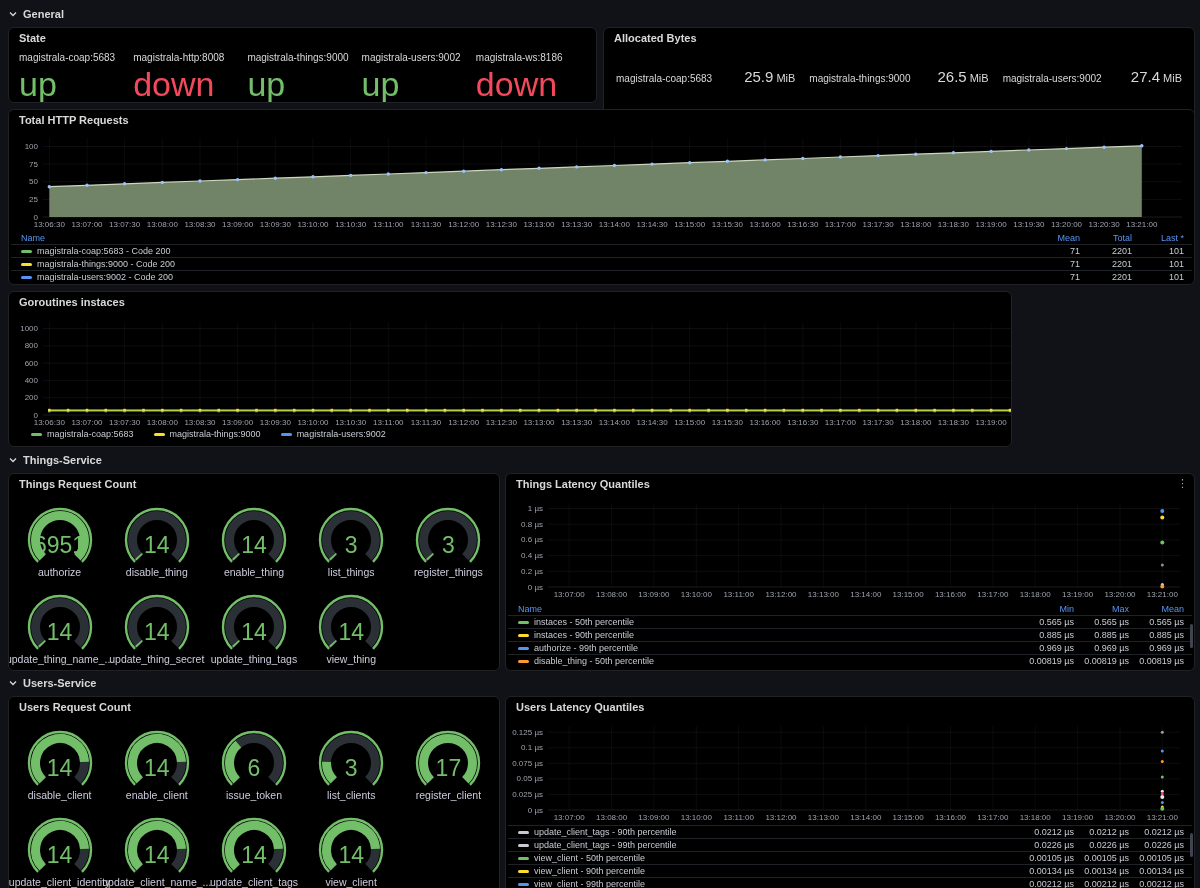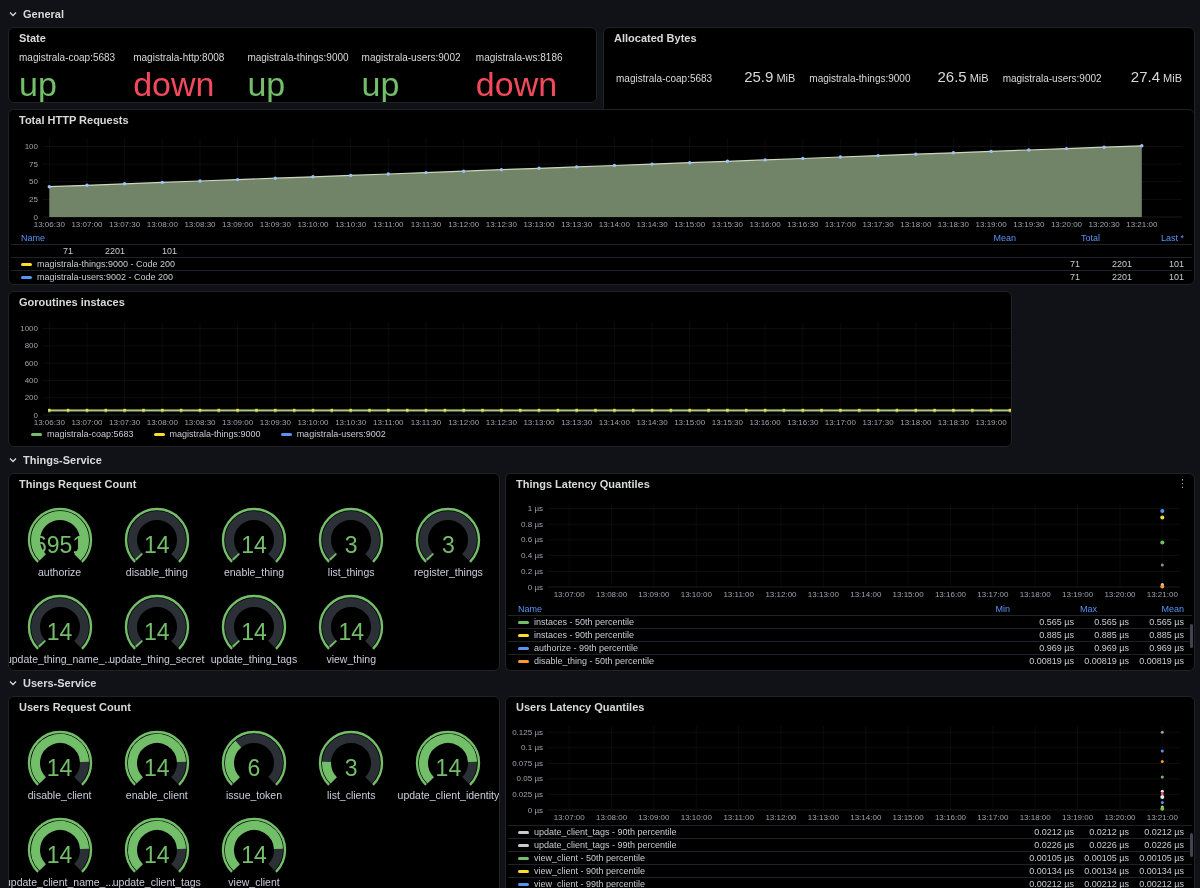--- a/index.html
+++ b/index.html
@@ -19,21 +19,21 @@
   .up{color:#73BF69}.down{color:#F2495C}
   
   .alloc-row{position:absolute;left:12px;right:12px;top:40px;display:flex;gap:14px;}
   .alloc-item{flex:1;display:flex;justify-content:space-between;align-items:baseline;min-width:0;}
   .alloc-label{font-size:10px;color:#D8D9DA;white-space:nowrap;}
   .alloc-value{font-size:15px;font-weight:500;color:#D8D9DA;white-space:nowrap;}
   .alloc-unit{font-size:11px;}
   
   .legend-table{position:absolute;left:2px;right:2px;font-size:9px;color:#C7CBD2;}
   .lt-row{display:flex;align-items:center;height:13px;border-top:1px solid #1F2226;padding:0 8px 0 10px;box-sizing:border-box;}
-  .lt-row.lt-header{border-top:1px solid transparent;color:#5794F2;gap:32px;}
+  .lt-row.lt-header{border-top:1px solid transparent;color:#5794F2;}
   .lt-name{flex:1;display:flex;align-items:center;gap:5px;min-width:0;white-space:nowrap;overflow:hidden;}
   .swatch{width:11px;height:3px;border-radius:2px;flex:none;}
   .lt-num{width:52px;text-align:right;flex:none;white-space:nowrap;}
   .goroutine-legend{position:absolute;left:22px;display:flex;gap:20px;font-size:9px;color:#C7CBD2;align-items:center;}
   .gl-item{display:flex;align-items:center;gap:5px;}
   
   .gauge-grid{position:absolute;left:2px;right:2px;top:22px;display:grid;grid-template-columns:repeat(5,1fr);grid-auto-rows:87px;}
   .gauge-cell{position:relative;display:flex;justify-content:center;}
   .gauge-cell svg{position:absolute;top:6px;}
   .gauge-value{position:absolute;top:36px;left:0;width:100%;text-align:center;font-size:23px;font-weight:500;color:#73BF69;}
@@ -206,20 +206,24 @@
     <div class="legend-table" style="top:121px" id="http-legend">
         <div class="lt-row lt-header">
           <div class="lt-name">
             <span>Name</span>
           </div>
           <div class="lt-num">Mean</div>
           <div class="lt-num">Total</div>
           <div class="lt-num">Last *</div>
         </div>
         <div class="lt-row">
+          <div class="lt-name">
+            <span class="swatch" style="background: rgb(115, 191, 105);"></span>
+            <span>magistrala-coap:5683 - Code 200</span>
+          </div>
           <div class="lt-num">71</div>
           <div class="lt-num">2201</div>
           <div class="lt-num">101</div>
         </div>
         <div class="lt-row">
           <div class="lt-name">
             <span class="swatch" style="background: rgb(250, 222, 42);"></span>
             <span>magistrala-things:9000 - Code 200</span>
           </div>
           <div class="lt-num">71</div>
@@ -752,20 +756,29 @@
             <path d="M 30.68 55.32 A 24.5 24.5 0 1 1 65.35 55.29" stroke="#2B2F36" stroke-width="9" fill="none"></path>
             <path d="M 30.68 55.32 A 24.5 24.5 0 0 1 23.53 36.87" stroke="#73BF69" stroke-width="9" fill="none"></path>
           </svg>
           <div class="gauge-value">3</div>
           <div class="gauge-label">list_clients</div>
         </div>
         <div class="gauge-cell">
           <svg width="96" height="66">
             <path d="M 26.08 59.92 A 31 31 0 1 1 69.96 59.88" stroke="#73BF69" stroke-width="2.4" fill="none"></path>
             <path d="M 30.68 55.32 A 24.5 24.5 0 1 1 65.35 55.29" stroke="#2B2F36" stroke-width="9" fill="none"></path>
+            <path d="M 30.68 55.32 A 24.5 24.5 0 1 1 65.36 55.29" stroke="#73BF69" stroke-width="9" fill="none"></path>
+          </svg>
+          <div class="gauge-value">17</div>
+          <div class="gauge-label">register_client</div>
+        </div>
+        <div class="gauge-cell">
+          <svg width="96" height="66">
+            <path d="M 26.08 59.92 A 31 31 0 1 1 69.96 59.88" stroke="#73BF69" stroke-width="2.4" fill="none"></path>
+            <path d="M 30.68 55.32 A 24.5 24.5 0 1 1 65.35 55.29" stroke="#2B2F36" stroke-width="9" fill="none"></path>
             <path d="M 30.68 55.32 A 24.5 24.5 0 1 1 72.47 36.87" stroke="#73BF69" stroke-width="9" fill="none"></path>
           </svg>
           <div class="gauge-value">14</div>
           <div class="gauge-label">update_client_identity</div>
         </div>
         <div class="gauge-cell">
           <svg width="96" height="66">
             <path d="M 26.08 59.92 A 31 31 0 1 1 69.96 59.88" stroke="#73BF69" stroke-width="2.4" fill="none"></path>
             <path d="M 30.68 55.32 A 24.5 24.5 0 1 1 65.35 55.29" stroke="#2B2F36" stroke-width="9" fill="none"></path>
             <path d="M 30.68 55.32 A 24.5 24.5 0 1 1 72.47 36.87" stroke="#73BF69" stroke-width="9" fill="none"></path>

